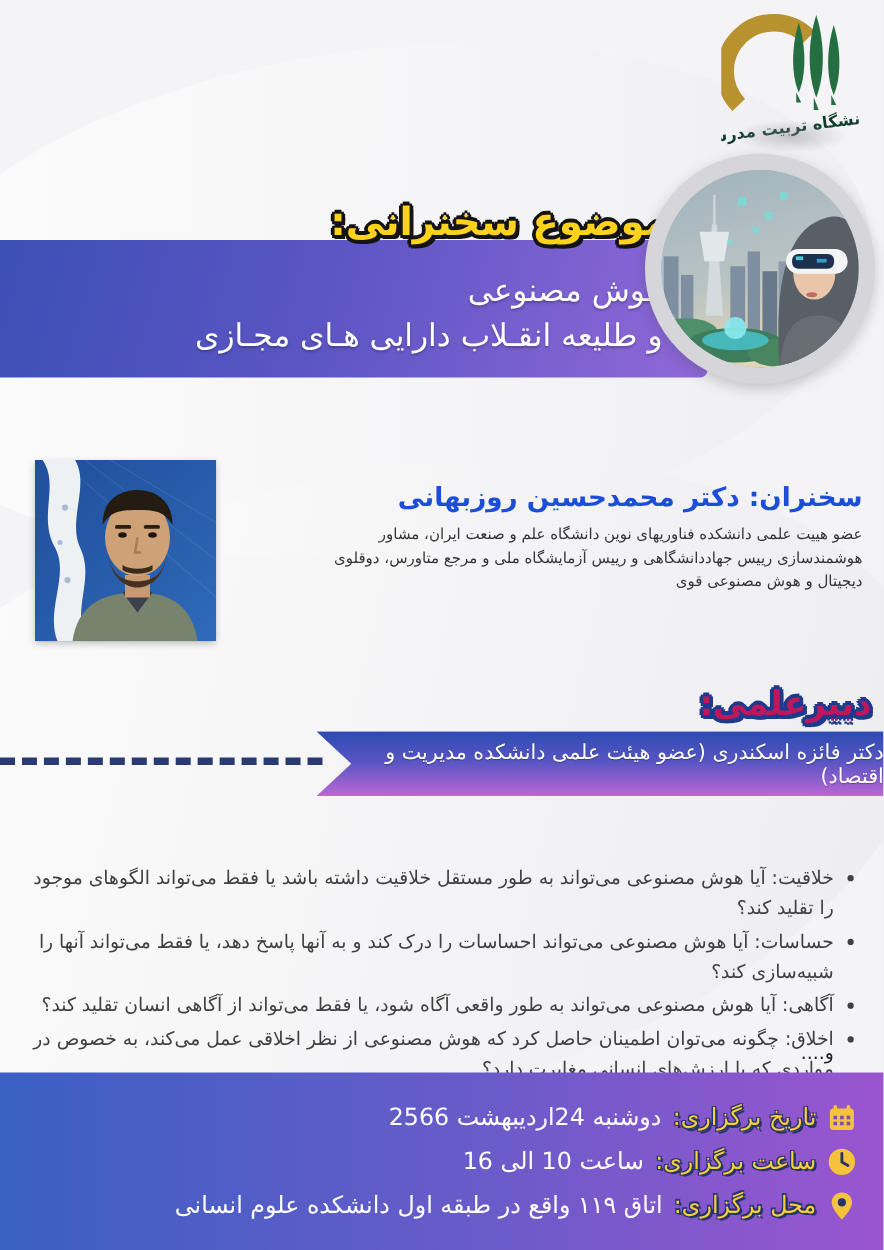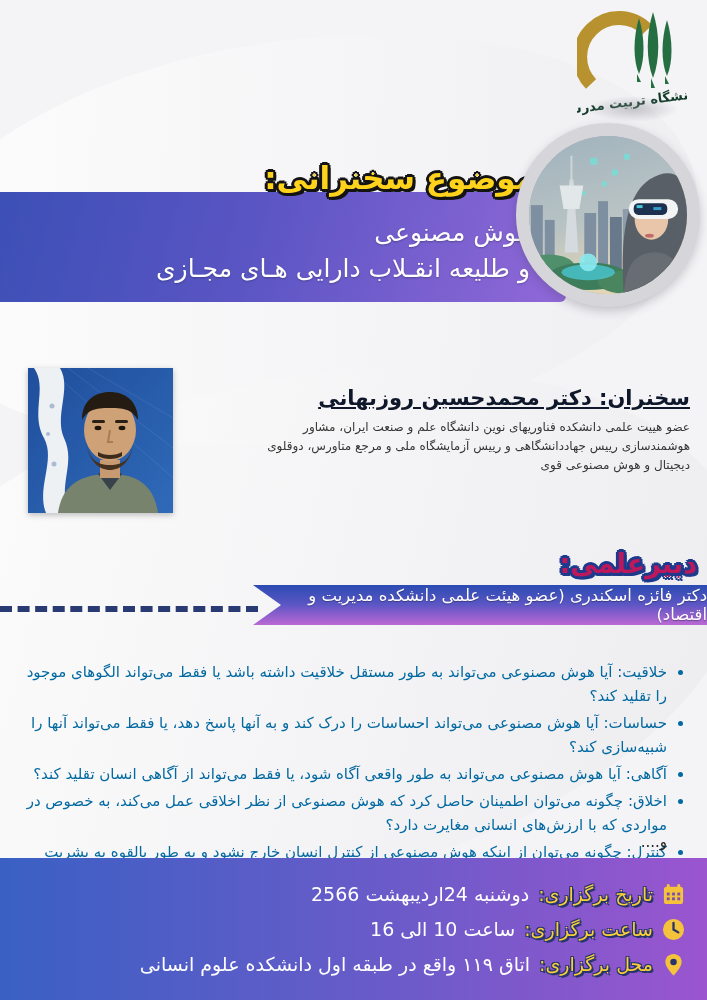--- a/index.html
+++ b/index.html
@@ -40,42 +40,42 @@
   
   .hero-circle{position:absolute;left:516px;top:123px;width:158px;height:158px;
     border:13px solid #d6d6da;border-radius:50%;overflow:hidden;z-index:5;
     box-shadow:0 4px 10px rgba(60,60,80,.25);background:#9fb0ba;}
   .hero-circle svg{display:block;}
 
   
   .speaker-photo{position:absolute;left:28px;top:368px;width:145px;height:145px;
     box-shadow:0 2px 6px rgba(0,0,0,.25);}
   .speaker-block{position:absolute;top:386px;right:17px;width:438px;text-align:right;}
-  .speaker-heading{font-size:21px;font-weight:bold;color:#0f172a;margin:0 0 8px 0;text-decoration:underline;}
+  .speaker-heading{font-size:21px;font-weight:bold;color:#1d4ed8;margin:0 0 8px 0;}
   .speaker-bio{font-size:12px;line-height:1.6;color:#353535;margin:0;}
 
   
   .secretary-label{position:absolute;top:548px;right:10px;font-size:27px;font-weight:bold;
     color:#be185d;z-index:4;
     text-shadow:-2px -2px 0 #1e3a8c,2px -2px 0 #1e3a8c,-2px 2px 0 #1e3a8c,2px 2px 0 #1e3a8c,
       -3px 0 0 #1e3a8c,3px 0 0 #1e3a8c,0 -3px 0 #1e3a8c,0 3px 0 #1e3a8c,3px 3px 0 #1e3a8c;}
-  .secretary-banner{position:absolute;top:585px;right:0;left:253px;height:40px;
+  .secretary-banner{position:absolute;top:585px;right:0;left:253px;height:52px;
     background:linear-gradient(180deg,#2b4cb2 0%,#5b55c4 48%,#bb68d4 100%);
     clip-path:polygon(0 0,100% 0,100% 100%,0 100%,28px 50%);
     display:flex;align-items:center;justify-content:center;z-index:3;}
   .secretary-banner span{color:#fff;font-size:16.5px;font-weight:500;
     text-shadow:0 1px 1px rgba(0,0,0,.3);}
   .dashed-line{position:absolute;top:606px;left:0;width:258px;height:0;
     border-top:6px dashed #2a3a72;z-index:2;}
 
   
   .agenda-heading{position:absolute;top:650px;right:17px;font-size:26px;font-weight:bold;
     color:#101010;}
-  .agenda-list{position:absolute;top:660px;right:22px;left:12px;margin:0;padding:0 18px 0 0;
-    font-size:15px;line-height:1.6;color:#0369a1;}
+  .agenda-list{position:absolute;top:690px;right:22px;left:12px;margin:0;padding:0 18px 0 0;
+    font-size:15px;line-height:1.6;color:#404040;}
   .agenda-list li{margin-bottom:3px;}
   .agenda-more{position:absolute;top:833px;right:40px;font-size:15px;color:#222;}
 
   
   .footer{position:absolute;left:0;top:858px;width:707px;height:142px;
     background:linear-gradient(90deg,#3a60c4 0%,#6a5bc9 55%,#9a55cf 100%);
     display:flex;flex-direction:column;justify-content:center;gap:12px;
     padding:0 22px;box-sizing:border-box;}
   .footer-row{display:flex;align-items:center;gap:9px;}
   .footer-icon{width:23px;height:23px;flex:0 0 auto;}

